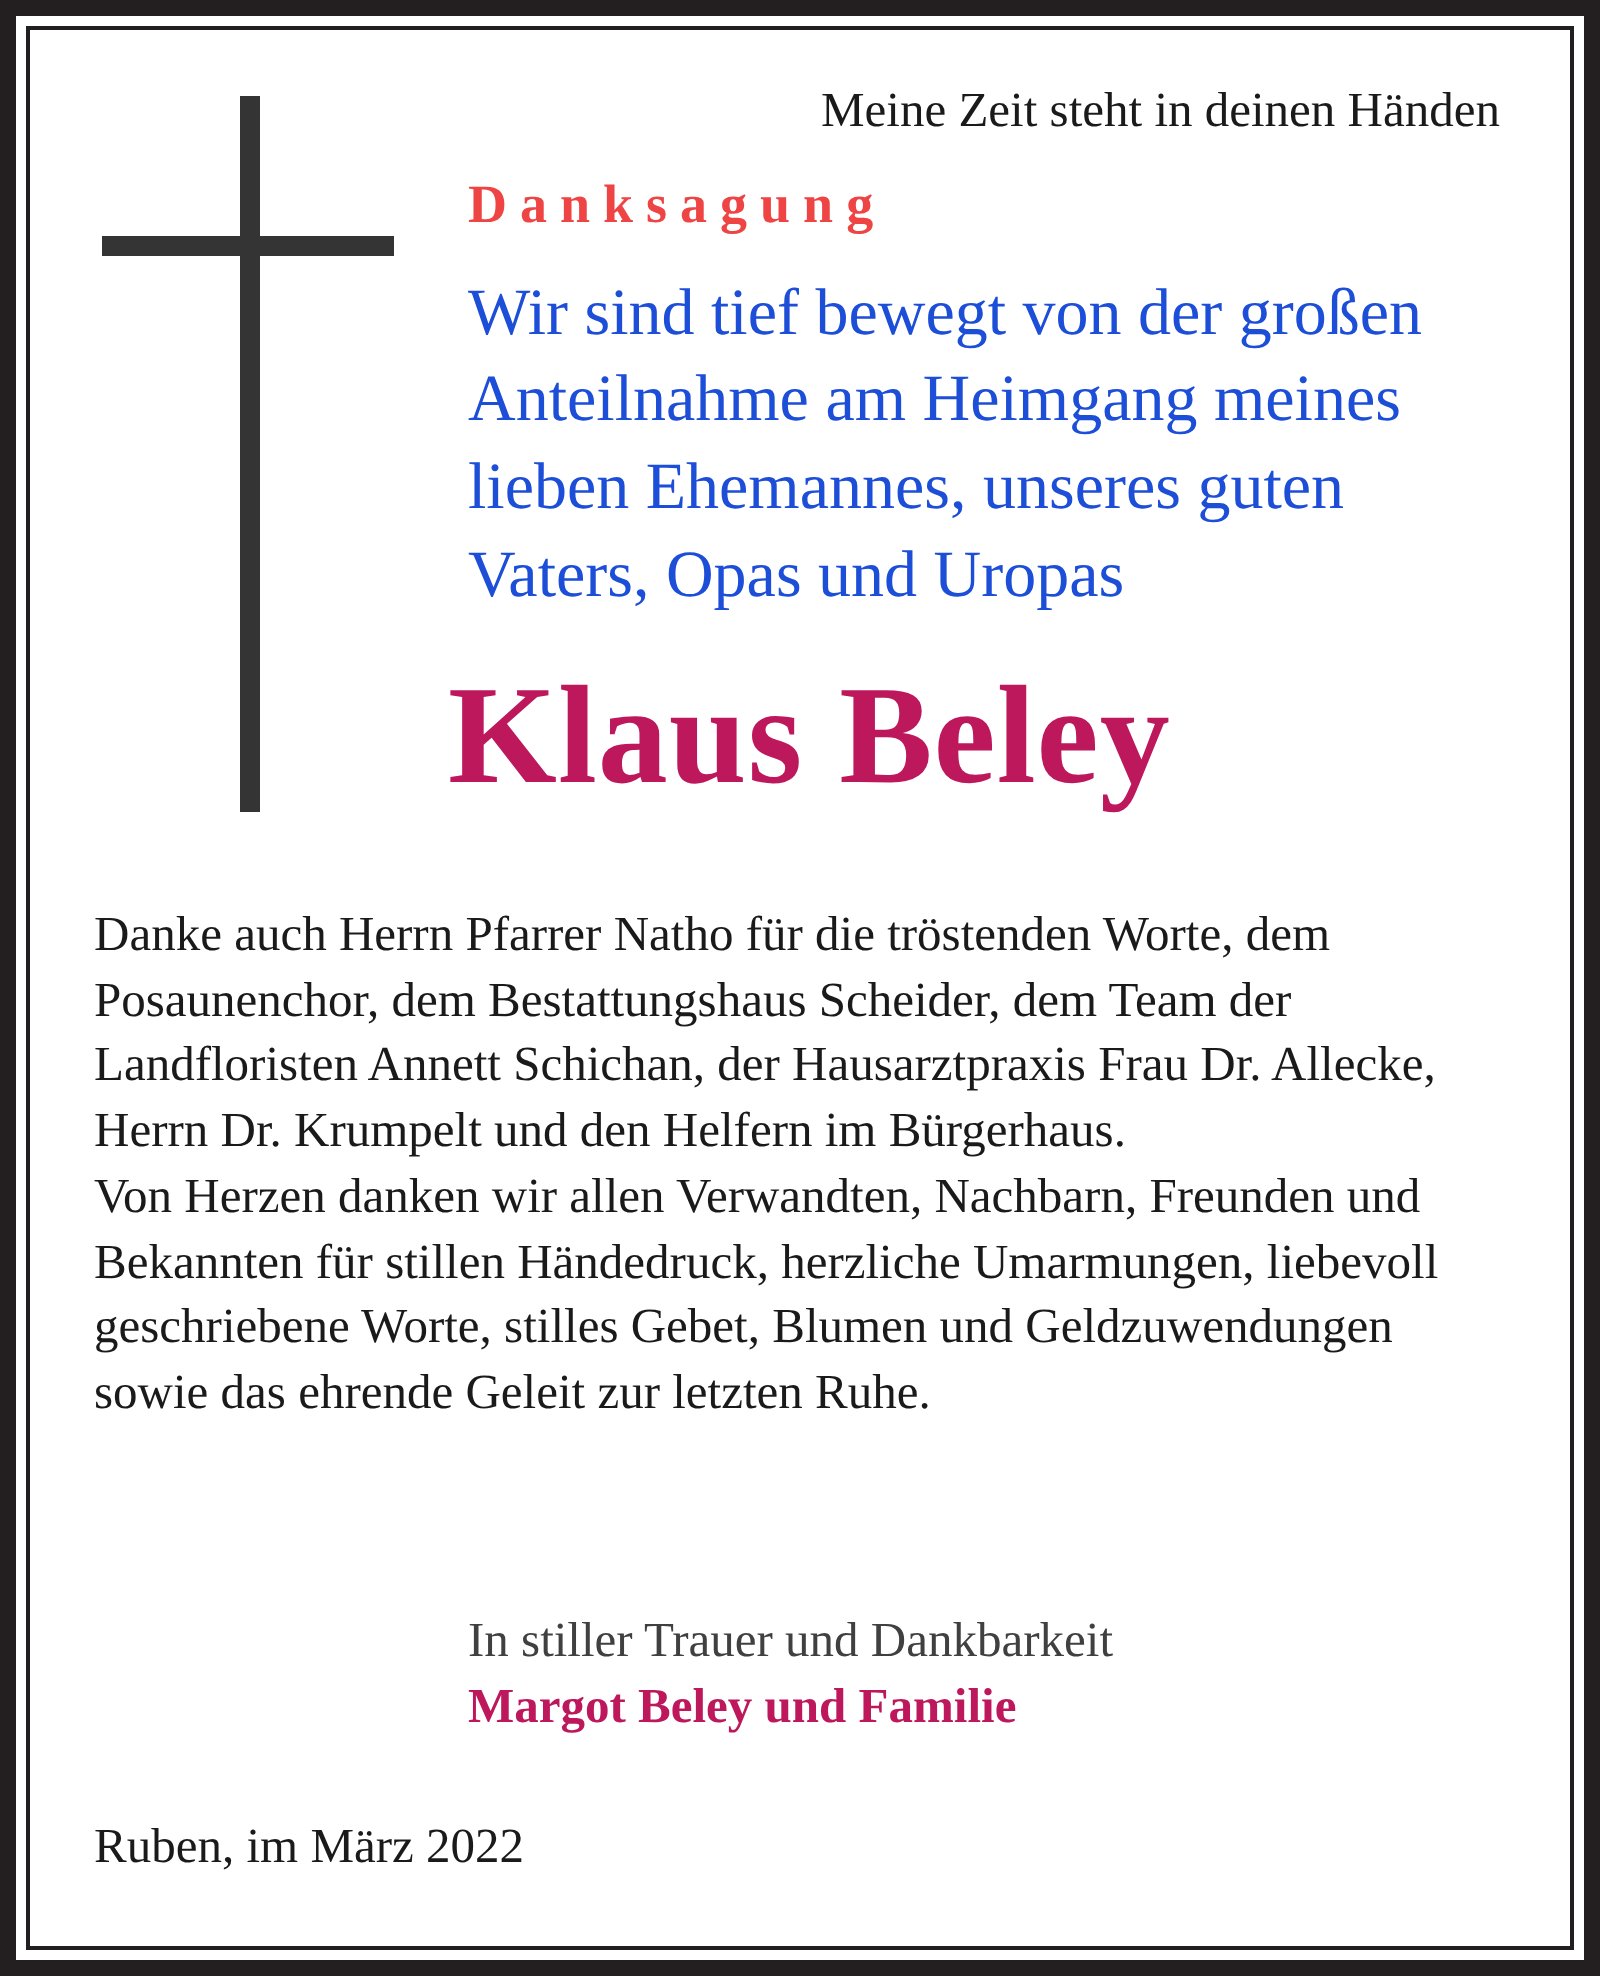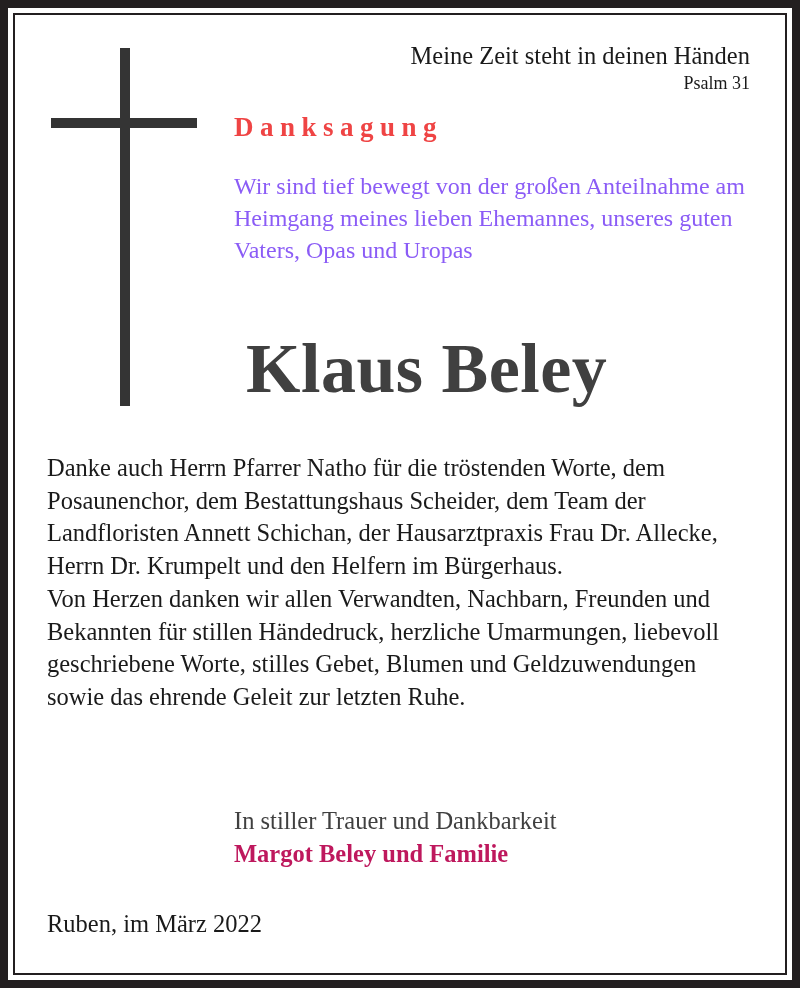--- a/index.html
+++ b/index.html
@@ -98,36 +98,36 @@
   }
   .danksagung {
     font-size: 27px;
     font-weight: bold;
     letter-spacing: 6.5px;
     color: #ef4444;
     margin-top: 18px;
     line-height: 1.1;
   }
   .intro {
-    font-size: 24px;
+    font-size: 33px;
     line-height: 1.33;
-    color: #8b5cf6;
-    margin-top: 28px;
+    color: #1d4ed8;
+    margin-top: 18px;
     width: 512px;
   }
 
   
   .deceased-name {
     position: absolute;
-    left: 246px;
+    left: 224px;
     top: 332px;
     width: 520px;
     font-size: 70px;
     font-weight: bold;
-    color: #404040;
+    color: #be185d;
     line-height: 1.05;
     letter-spacing: 0.5px;
     white-space: nowrap;
   }
 
   
   .body-block {
     position: absolute;
     left: 47px;
     top: 452px;
@@ -182,21 +182,20 @@
 
   <div class="content">
 
     <div class="cross">
       <div class="cross-vert"></div>
       <div class="cross-horiz"></div>
     </div>
 
     <div class="upper-block">
       <div class="verse">Meine Zeit steht in deinen Händen</div>
-      <div class="verse-source">Psalm 31</div>
       <div class="danksagung">Danksagung</div>
       <div class="intro">Wir sind tief bewegt von der großen Anteilnahme am Heimgang meines lieben Ehemannes, unseres guten Vaters, Opas und Uropas</div>
     </div>
 
     <div class="deceased-name">Klaus Beley</div>
 
     <div class="body-block">
       <div class="body-par">Danke auch Herrn Pfarrer Natho für die tröstenden Worte, dem Posaunenchor, dem Bestattungshaus Scheider, dem Team der Landfloristen Annett Schichan, der Hausarztpraxis Frau Dr. Allecke, Herrn Dr. Krumpelt und den Helfern im Bürgerhaus.</div>
       <div class="body-par">Von Herzen danken wir allen Verwandten, Nachbarn, Freunden und Bekannten für stillen Händedruck, herzliche Umarmungen, liebevoll geschriebene Worte, stilles Gebet, Blumen und Geldzuwendungen sowie das ehrende Geleit zur letzten Ruhe.</div>
     </div>

